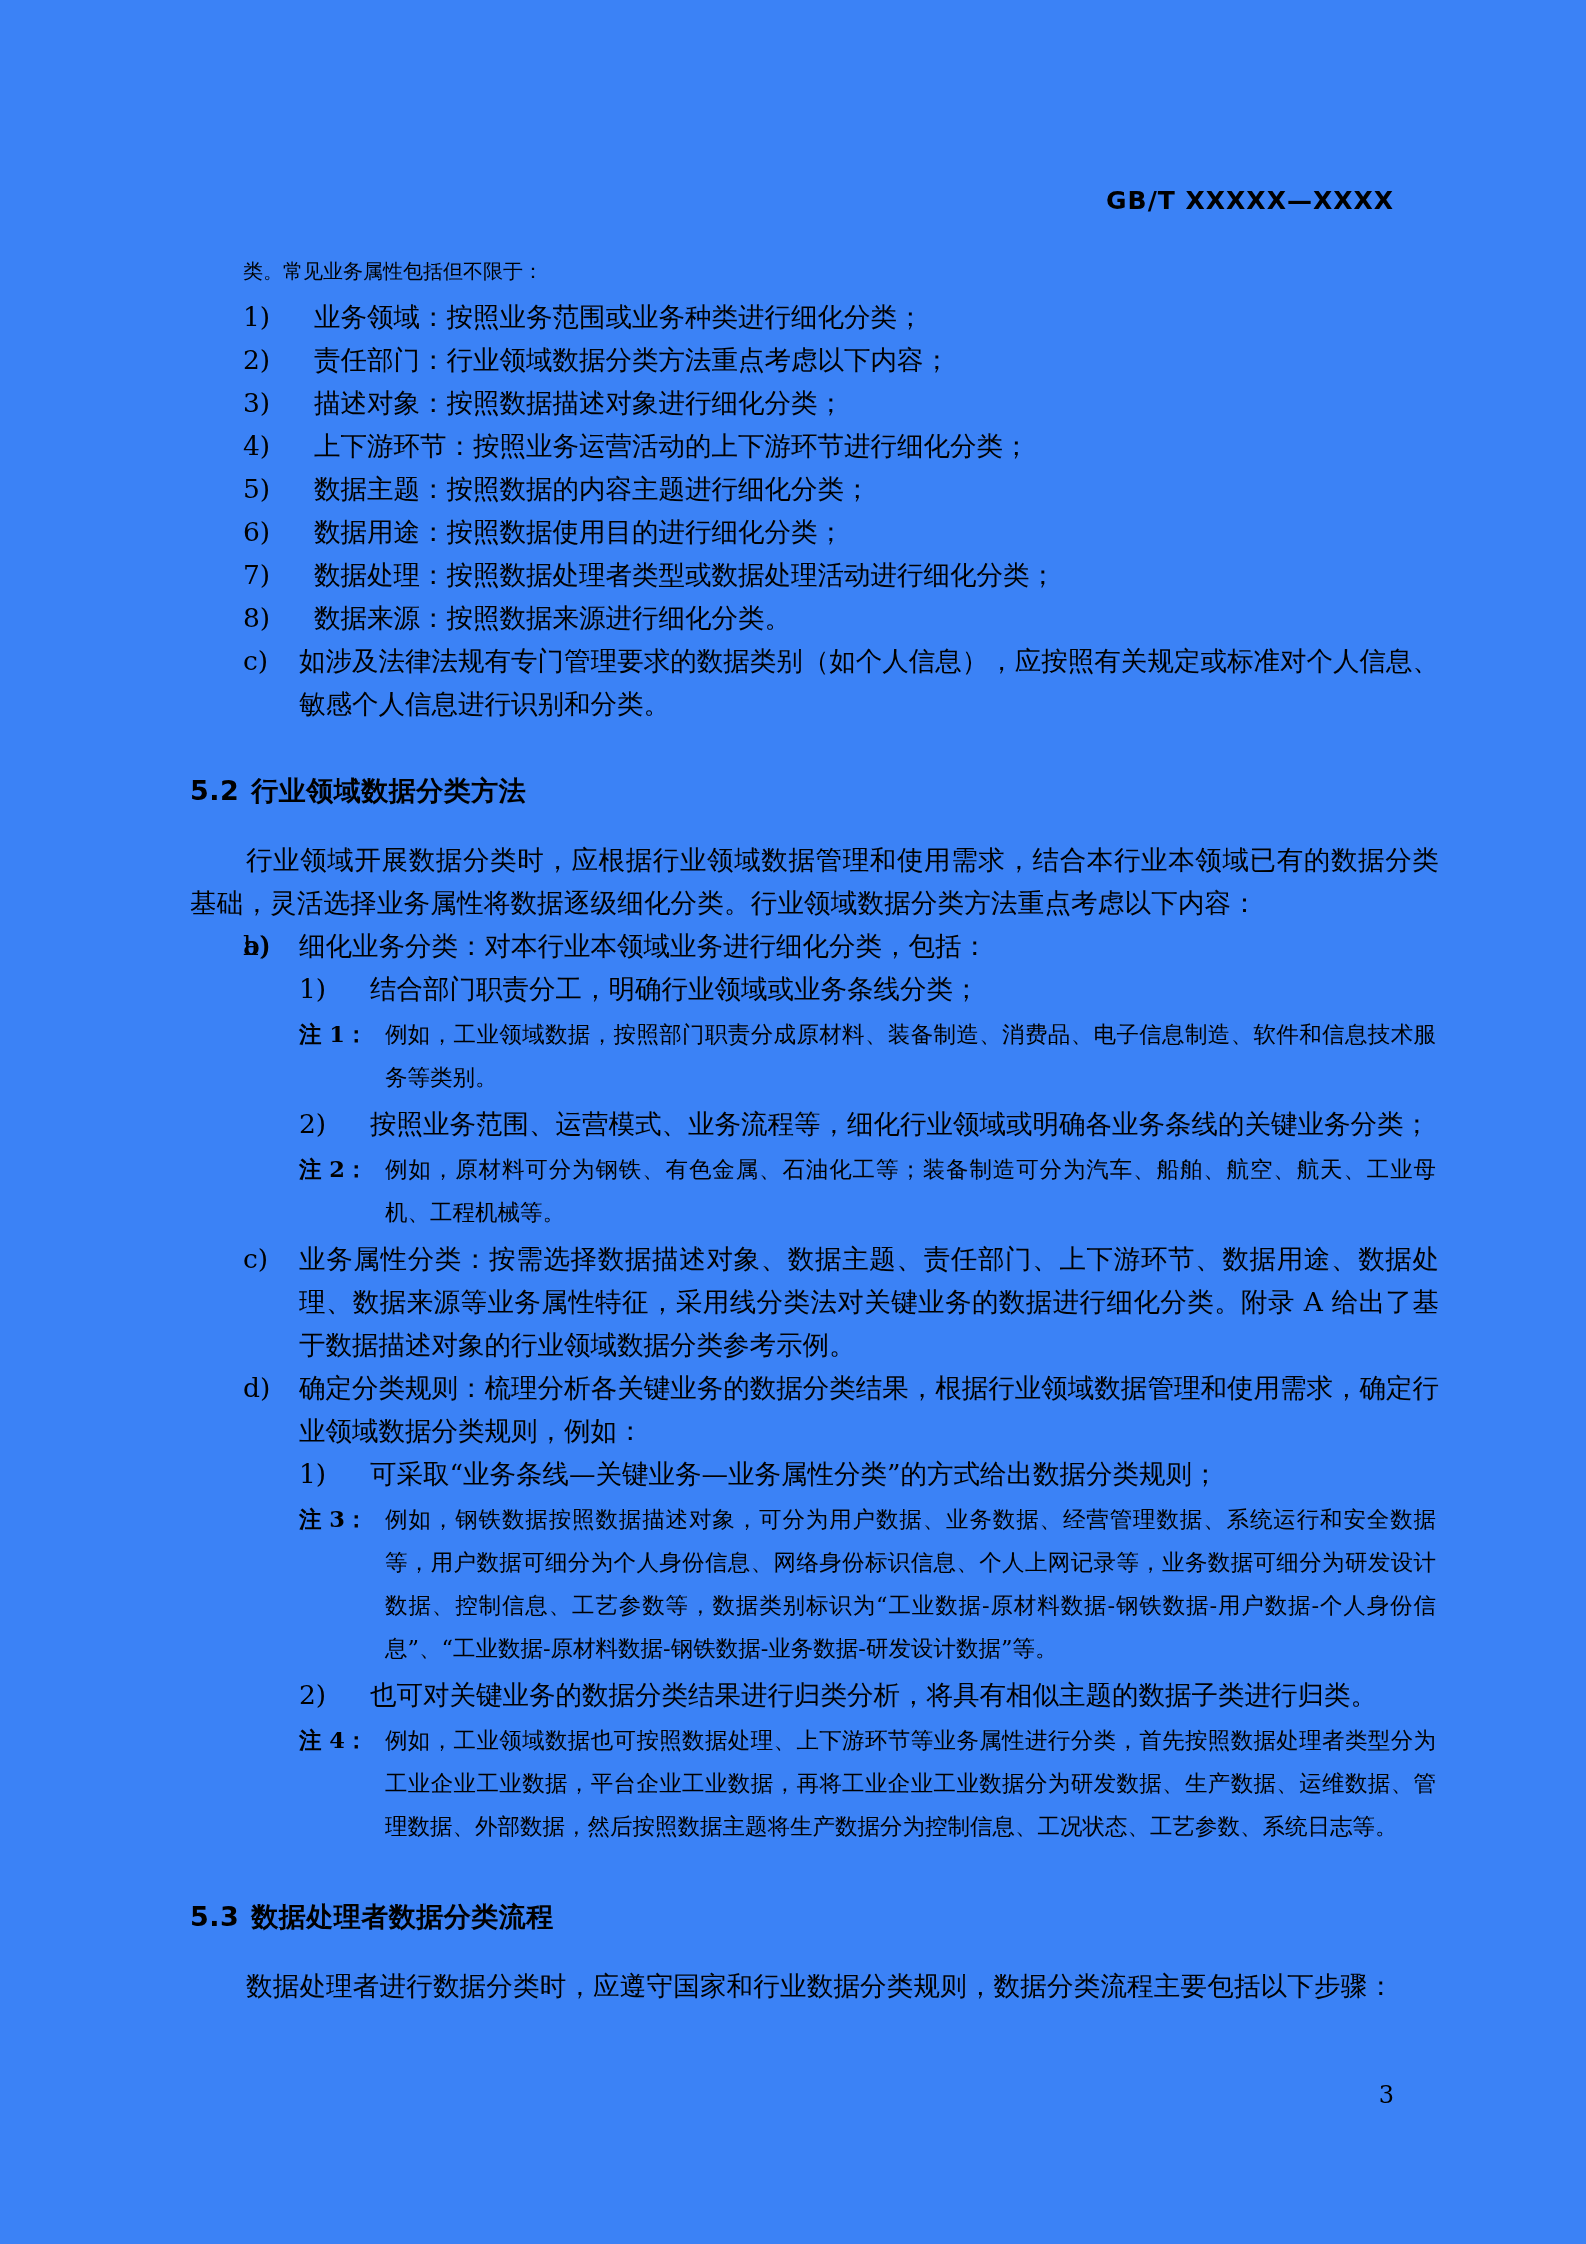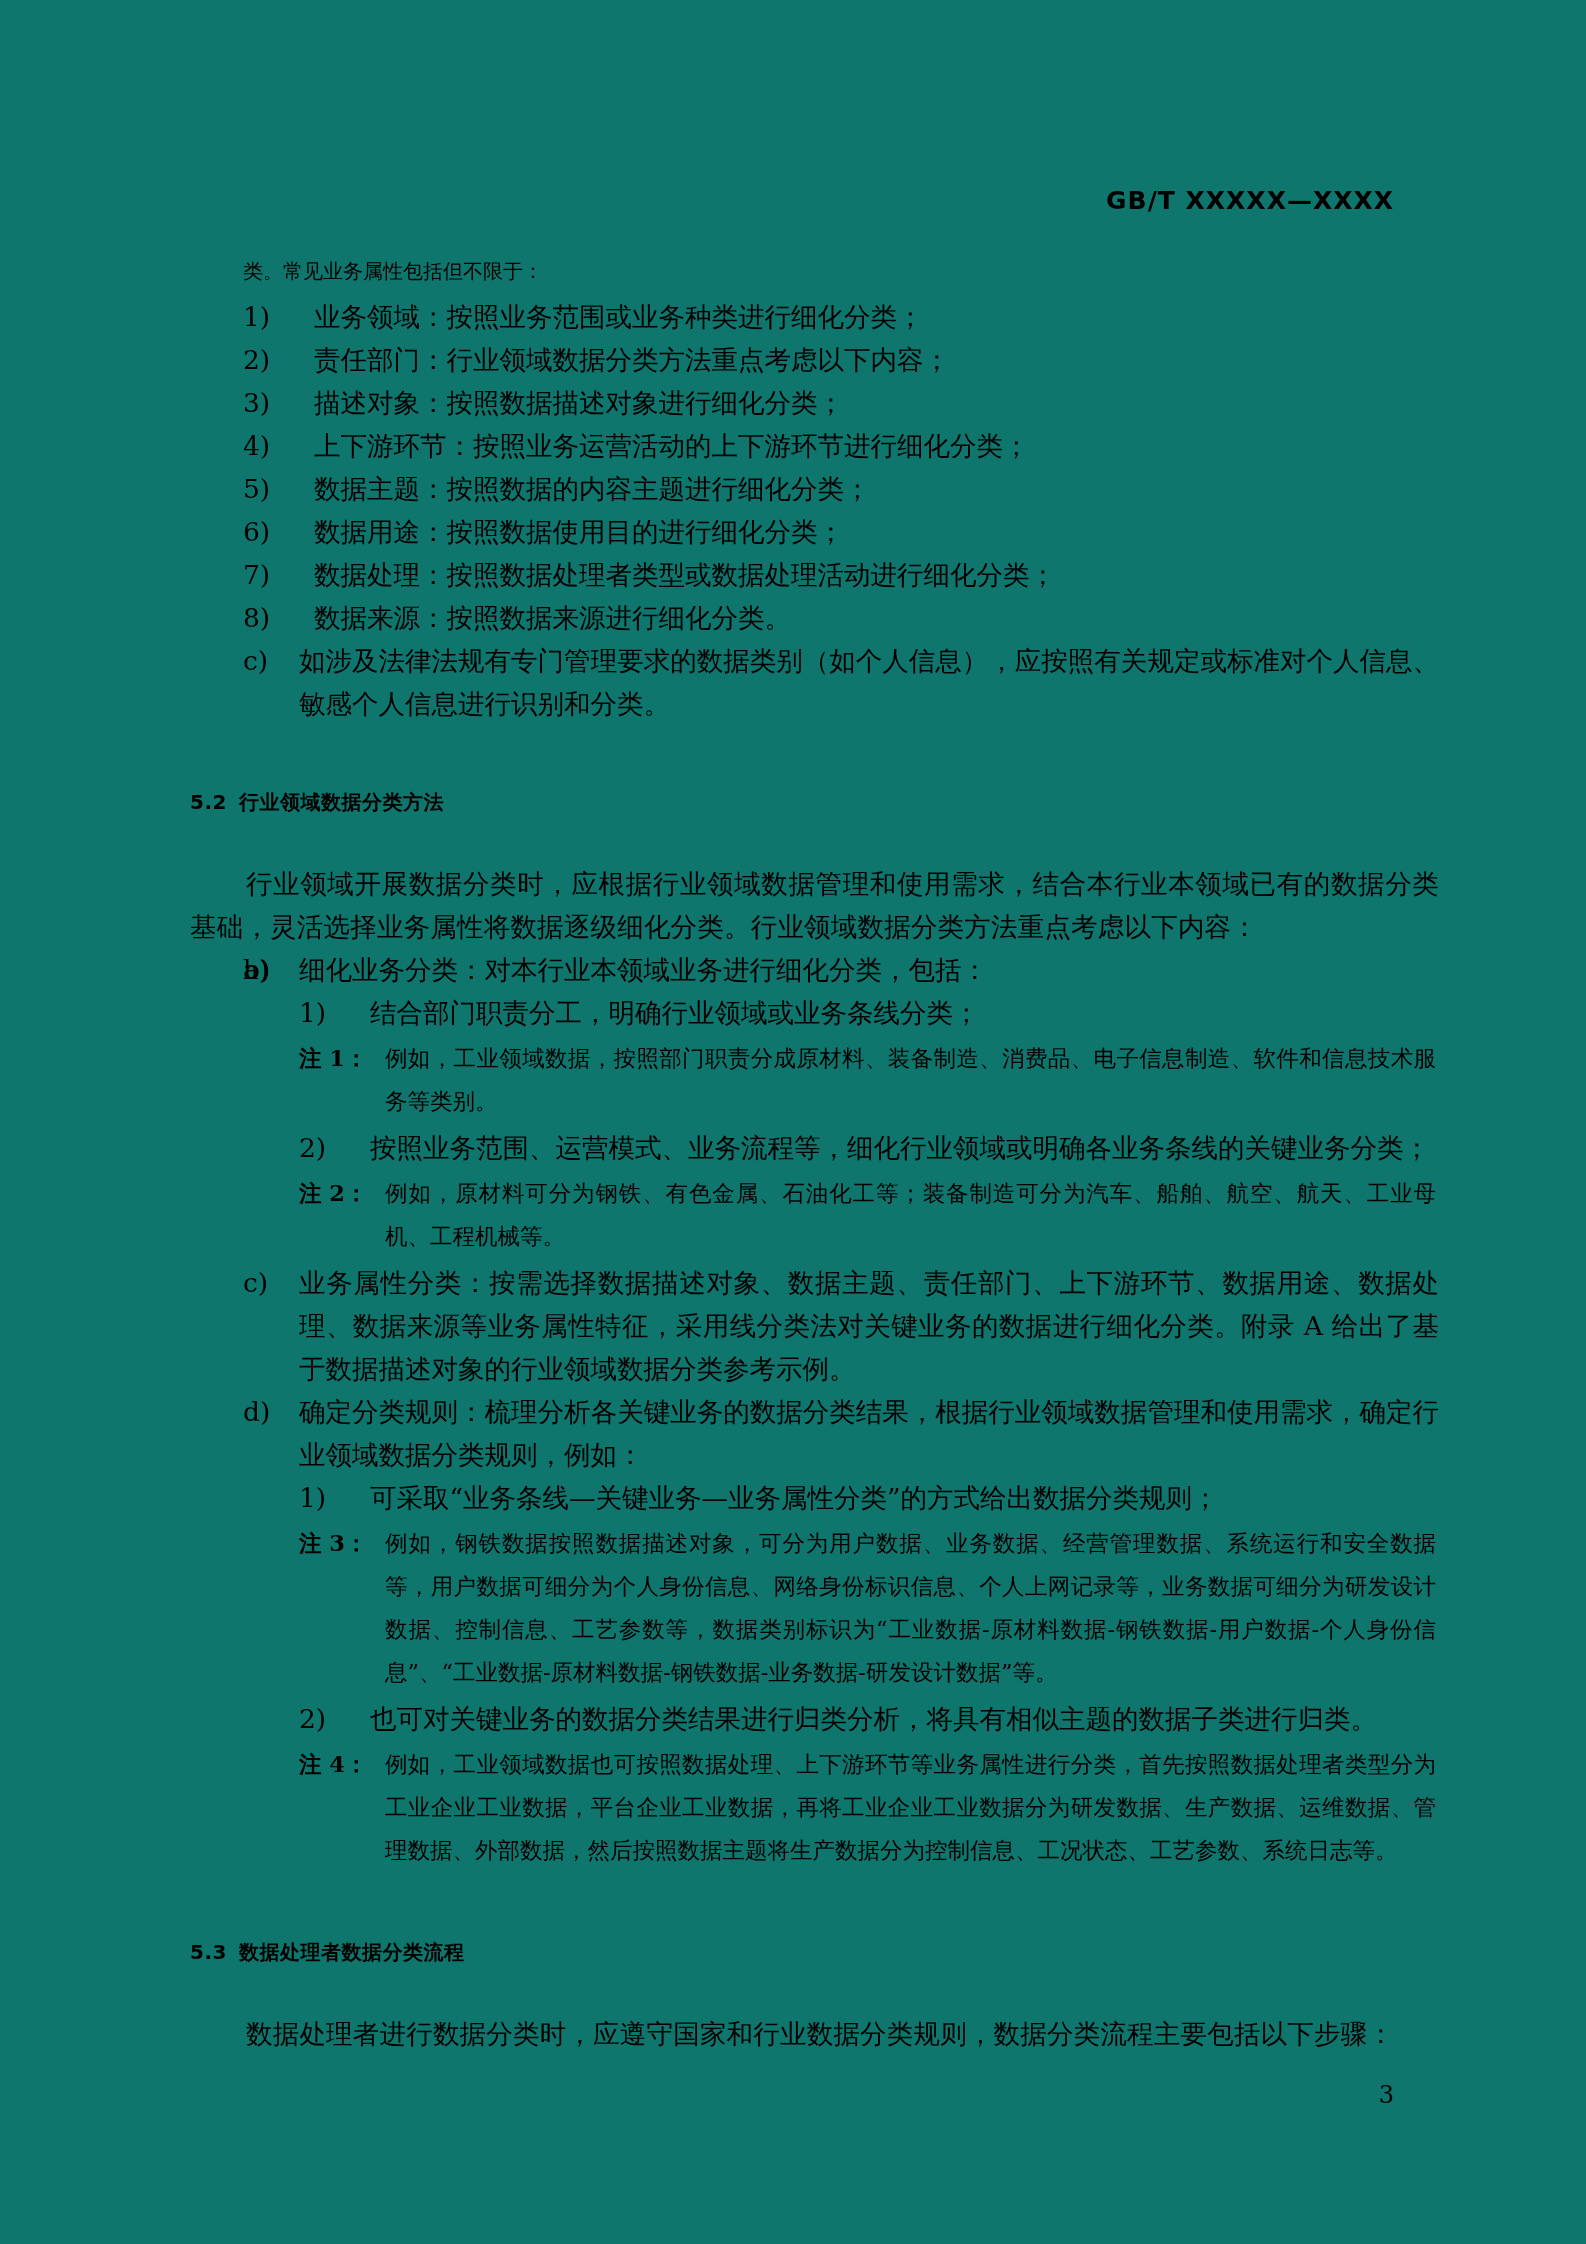--- a/index.html
+++ b/index.html
@@ -4,21 +4,21 @@
 <style>
   html, body {
     margin: 0;
     padding: 0;
     background: #ffffff;
   }
   .page {
     position: relative;
     width: 1586px;
     height: 2244px;
-    background: #0f766e;
+    background: #3b82f6;
     font-family: "DejaVu Serif", "Liberation Serif", serif;
     color: #000000;
     box-sizing: border-box;
     overflow: hidden;
   }
 
   
   .header {
     position: absolute;
     top: 186px;
@@ -118,24 +118,24 @@
     font-weight: 700;
     white-space: nowrap;
   }
   .note.indent-note {
     margin-left: 56px;
   }
 
   
   .heading {
     font-family: "DejaVu Sans", "Liberation Sans", sans-serif;
-    font-size: 20px;
+    font-size: 27px;
     font-weight: 700;
     letter-spacing: 0.5px;
-    margin: 12px;
+    margin: 0;
     line-height: 43px;
   }
   .heading .num {
     margin-right: 12px;
   }
 
   
   .sp-before-heading { height: 44px; }
   .sp-after-heading  { height: 26px; }
 

